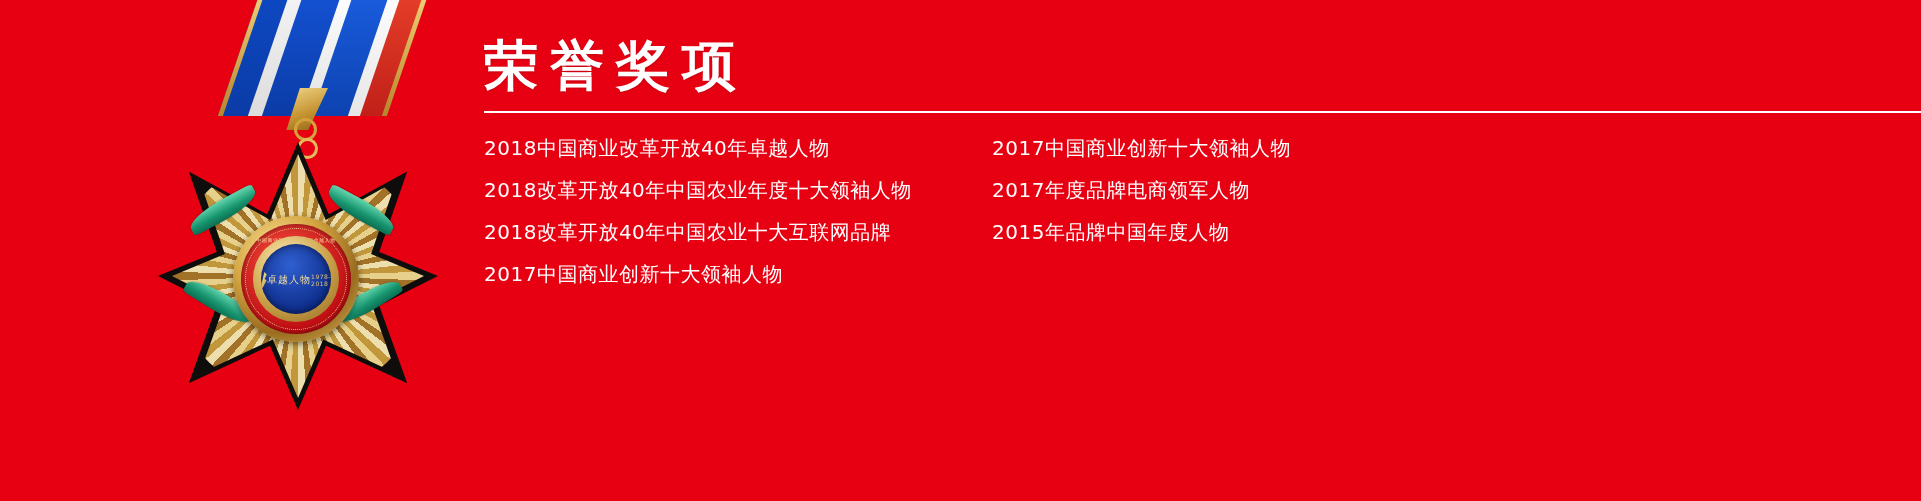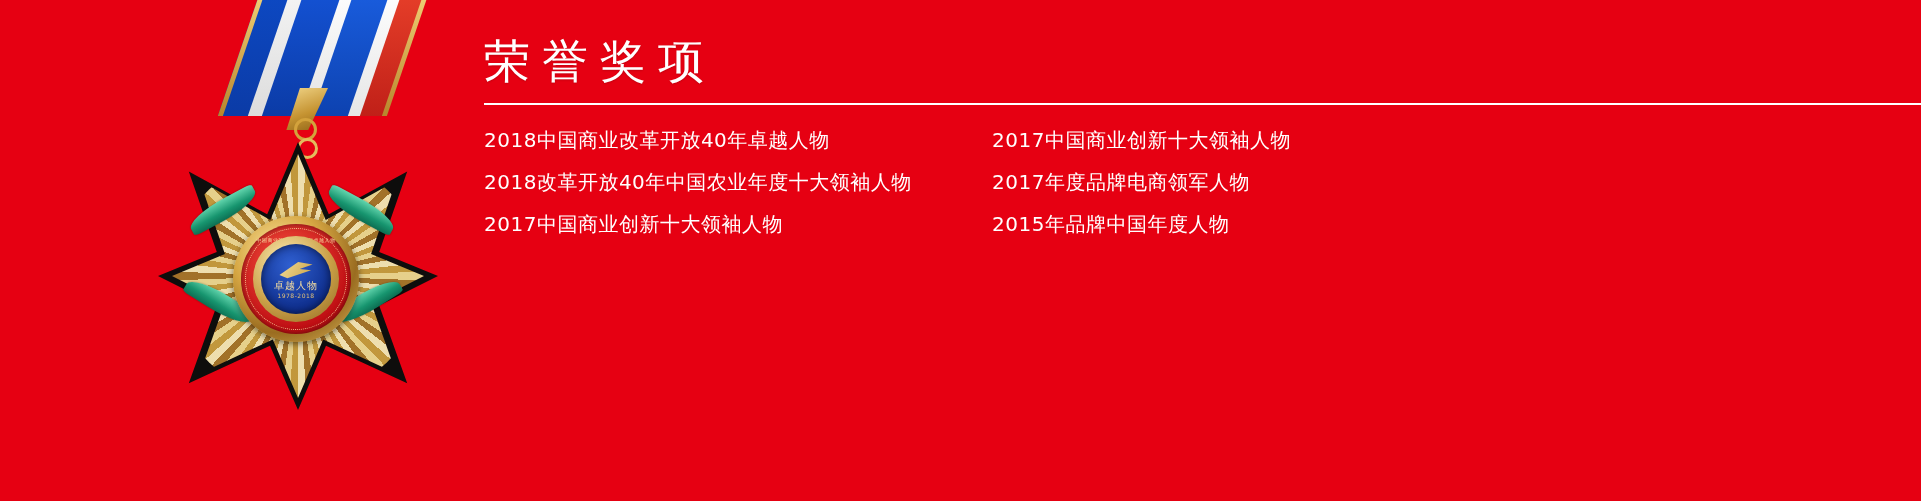--- a/index.html
+++ b/index.html
@@ -166,21 +166,21 @@
     background: radial-gradient(circle at 38% 30%, #ffeeb6, #caa047 55%, #8e6520);
   }
   .center-blue {
     position: absolute;
     left: 28px; top: 28px;
     width: 70px; height: 70px;
     border-radius: 50%;
     background: radial-gradient(circle at 42% 30%, #2f5fd0, #0f2f8e 70%, #081c5c);
     box-shadow: inset 0 0 8px rgba(0,0,0,.55);
     display: flex;
-    flex-direction: column;
+    flex-direction: row;
     align-items: center;
     justify-content: center;
   }
   .swoosh {
     width: 36px;
     height: 18px;
     margin-top: 2px;
     background: linear-gradient(120deg,#f3dd9a,#c9a246);
     clip-path: polygon(4% 78%, 56% 6%, 96% 20%, 60% 44%, 92% 52%, 26% 96%);
   }
@@ -212,22 +212,22 @@
 
   
   .content {
     position: absolute;
     left: 484px;
     top: 36px;
     width: 1400px;
   }
   .title {
     color: #ffffff;
-    font-size: 46px;
-    font-weight: 400;
+    font-size: 54px;
+    font-weight: 700;
     letter-spacing: 12px;
     line-height: 1.1;
     margin: 0 0 16px 0;
     text-shadow: 0 1px 2px rgba(0,0,0,.15);
   }
   .divider {
     width: 1440px;
     height: 2px;
     background: #ffffff;
     margin-bottom: 14px;
@@ -296,20 +296,21 @@
   </div>
 
   <div class="content">
     <h1 class="title">荣誉奖项</h1>
     <div class="divider"></div>
 
     <div class="columns">
       <div class="col col-left">
         <div class="award-item">2018中国商业改革开放40年卓越人物</div>
         <div class="award-item">2018改革开放40年中国农业年度十大领袖人物</div>
+        <div class="award-item">2018改革开放40年中国农业十大互联网品牌</div>
         <div class="award-item">2017中国商业创新十大领袖人物</div>
       </div>
 
       <div class="col col-right">
         <div class="award-item">2017中国商业创新十大领袖人物</div>
         <div class="award-item">2017年度品牌电商领军人物</div>
         <div class="award-item">2015年品牌中国年度人物</div>
       </div>
     </div>
   </div>

